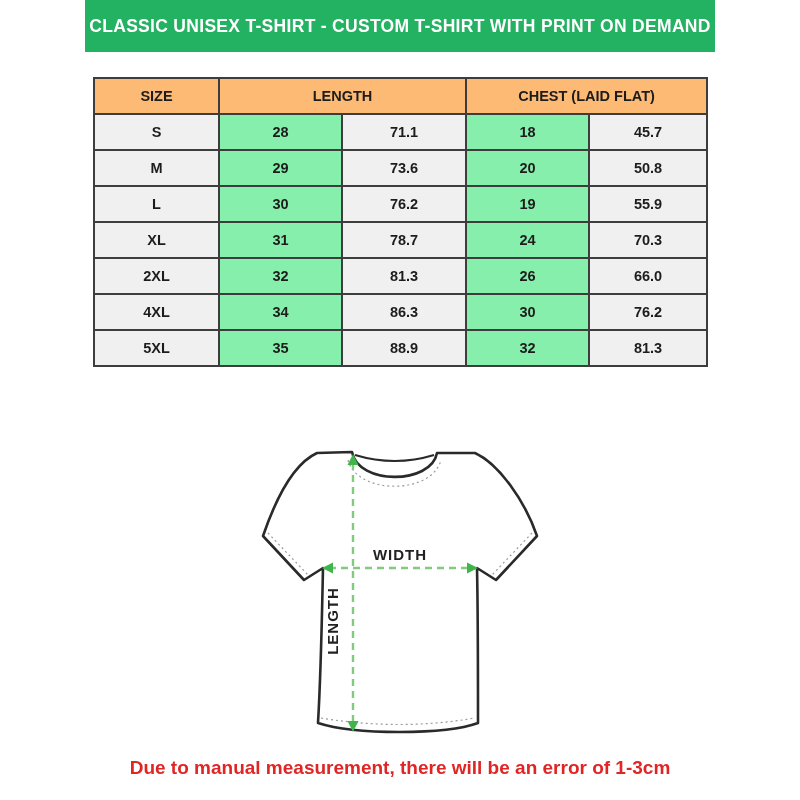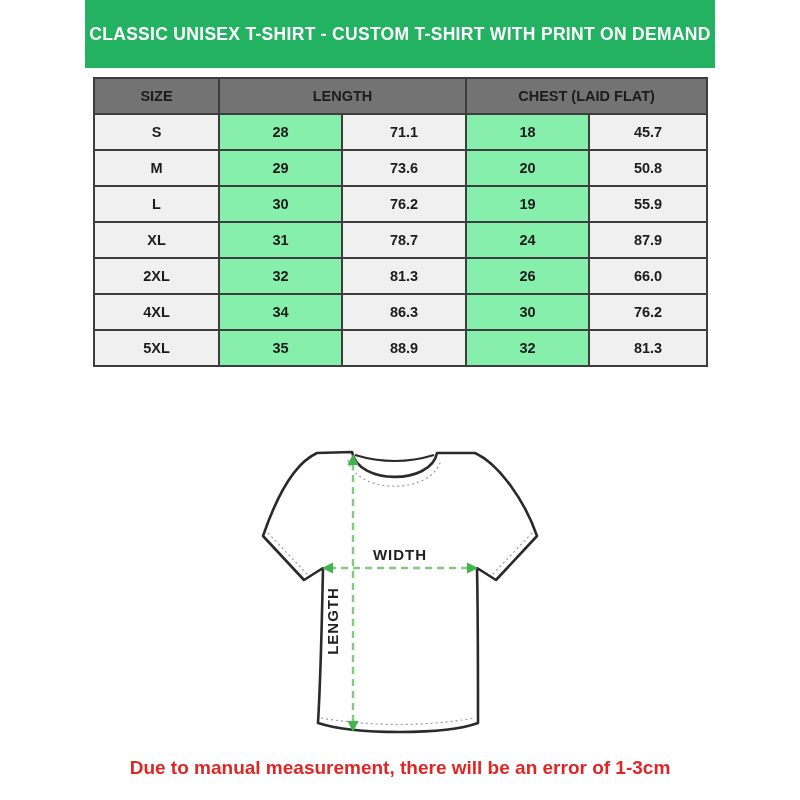--- a/index.html
+++ b/index.html
@@ -1,35 +1,35 @@
 <!DOCTYPE html>
 <html><head>
 <meta charset="utf-8">
 <style>
   html,body{margin:0;padding:0;background:#ffffff;}
   .page{
     position:relative;width:800px;height:800px;background:#ffffff;overflow:hidden;
     font-family:"Liberation Sans","DejaVu Sans",sans-serif;
   }
   .banner{
-    position:absolute;left:85px;top:0;width:630px;height:68px;
+    position:absolute;left:85px;top:0;width:630px;height:52px;
     background:#23b162;display:flex;align-items:center;justify-content:center;
   }
   .banner-title{
     color:#ffffff;font-weight:bold;font-size:17.5px;letter-spacing:.3px;white-space:nowrap;
   }
   table.size-chart{
     position:absolute;left:93px;top:77px;width:613px;
     border-collapse:collapse;table-layout:fixed;
   }
   .size-chart th,.size-chart td{
     border:2px solid #3d3d3d;height:34px;padding:0;text-align:center;vertical-align:middle;
     font-weight:bold;font-size:14.5px;color:#1c1c1c;background:#86efac;
   }
-  .size-chart th{background:#737373;}
+  .size-chart th{background:#fdba74;}
   .size-chart td.shade{background:#f0f0f0;}
   .diagram{position:absolute;left:245px;top:443px;}
   .note{
     position:absolute;left:0;top:757px;width:800px;text-align:center;
     color:#e02525;font-weight:bold;font-size:19px;
   }
 </style>
 </head>
 <body>
 
@@ -74,21 +74,21 @@
         <td>30</td>
         <td class="shade">76.2</td>
         <td>19</td>
         <td class="shade">55.9</td>
       </tr>
       <tr>
         <td class="shade">XL</td>
         <td>31</td>
         <td class="shade">78.7</td>
         <td>24</td>
-        <td class="shade">87.9</td>
+        <td class="shade">70.3</td>
       </tr>
       <tr>
         <td class="shade">2XL</td>
         <td>32</td>
         <td class="shade">81.3</td>
         <td>26</td>
         <td class="shade">66.0</td>
       </tr>
       <tr>
         <td class="shade">4XL</td>

